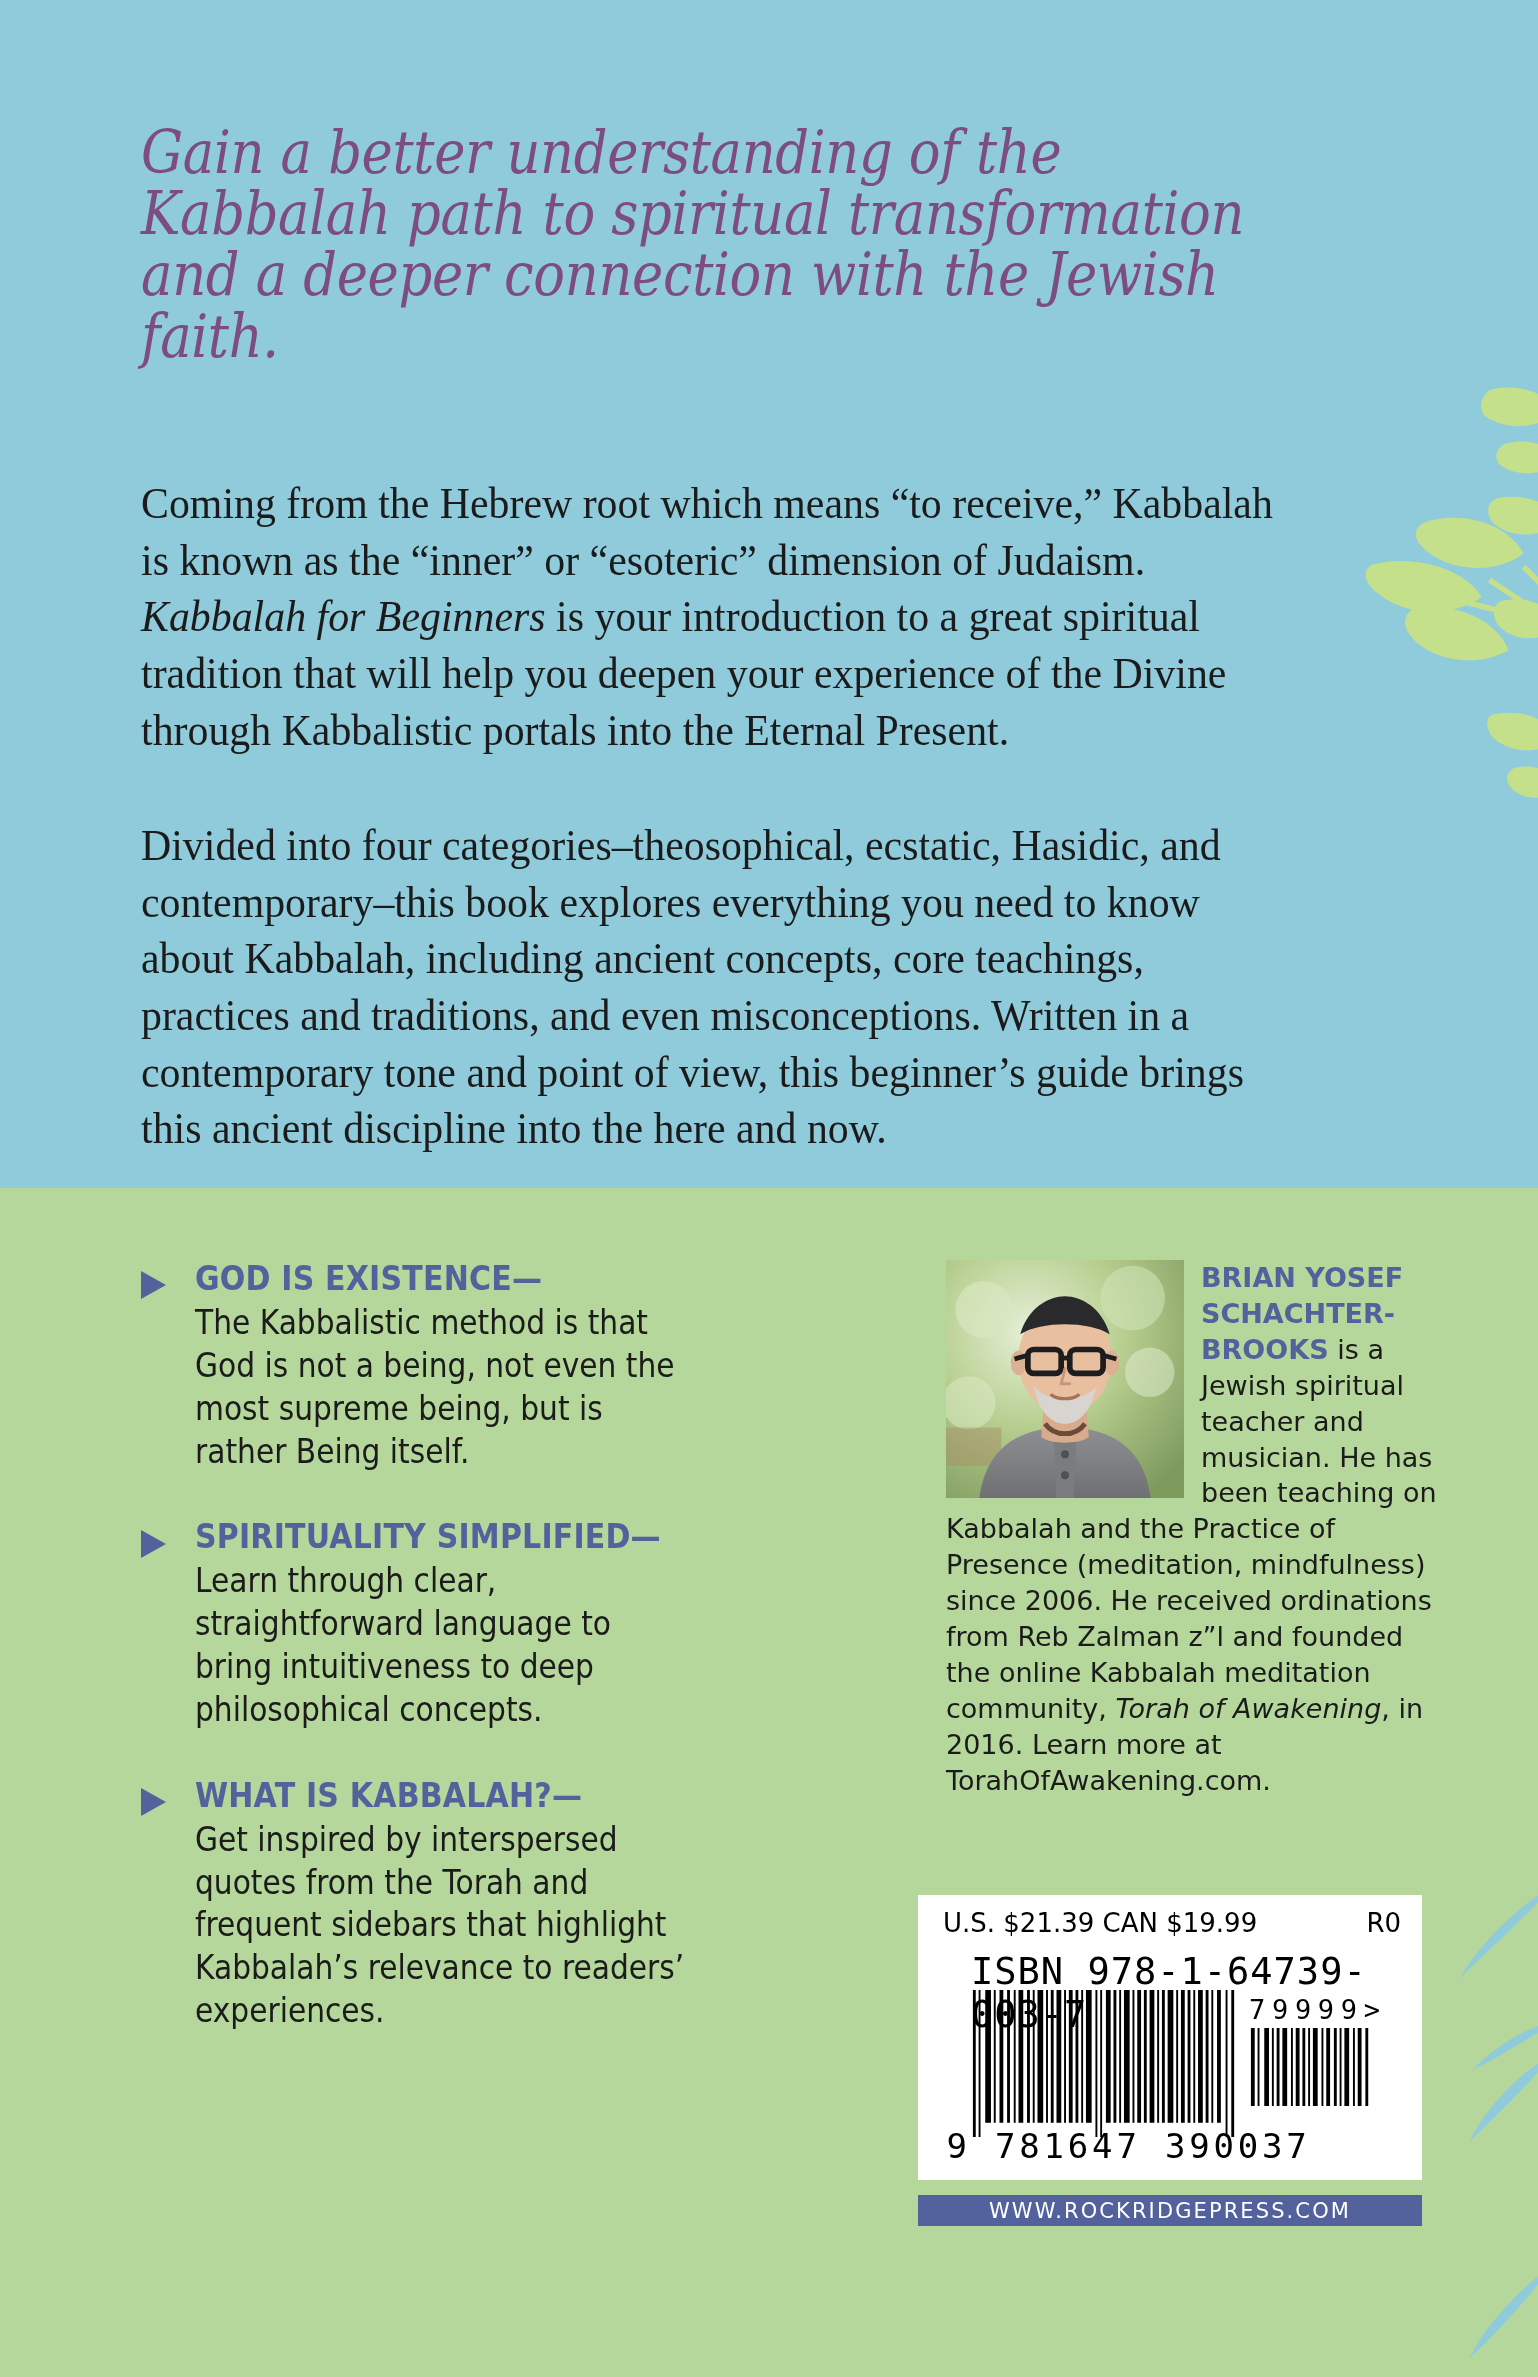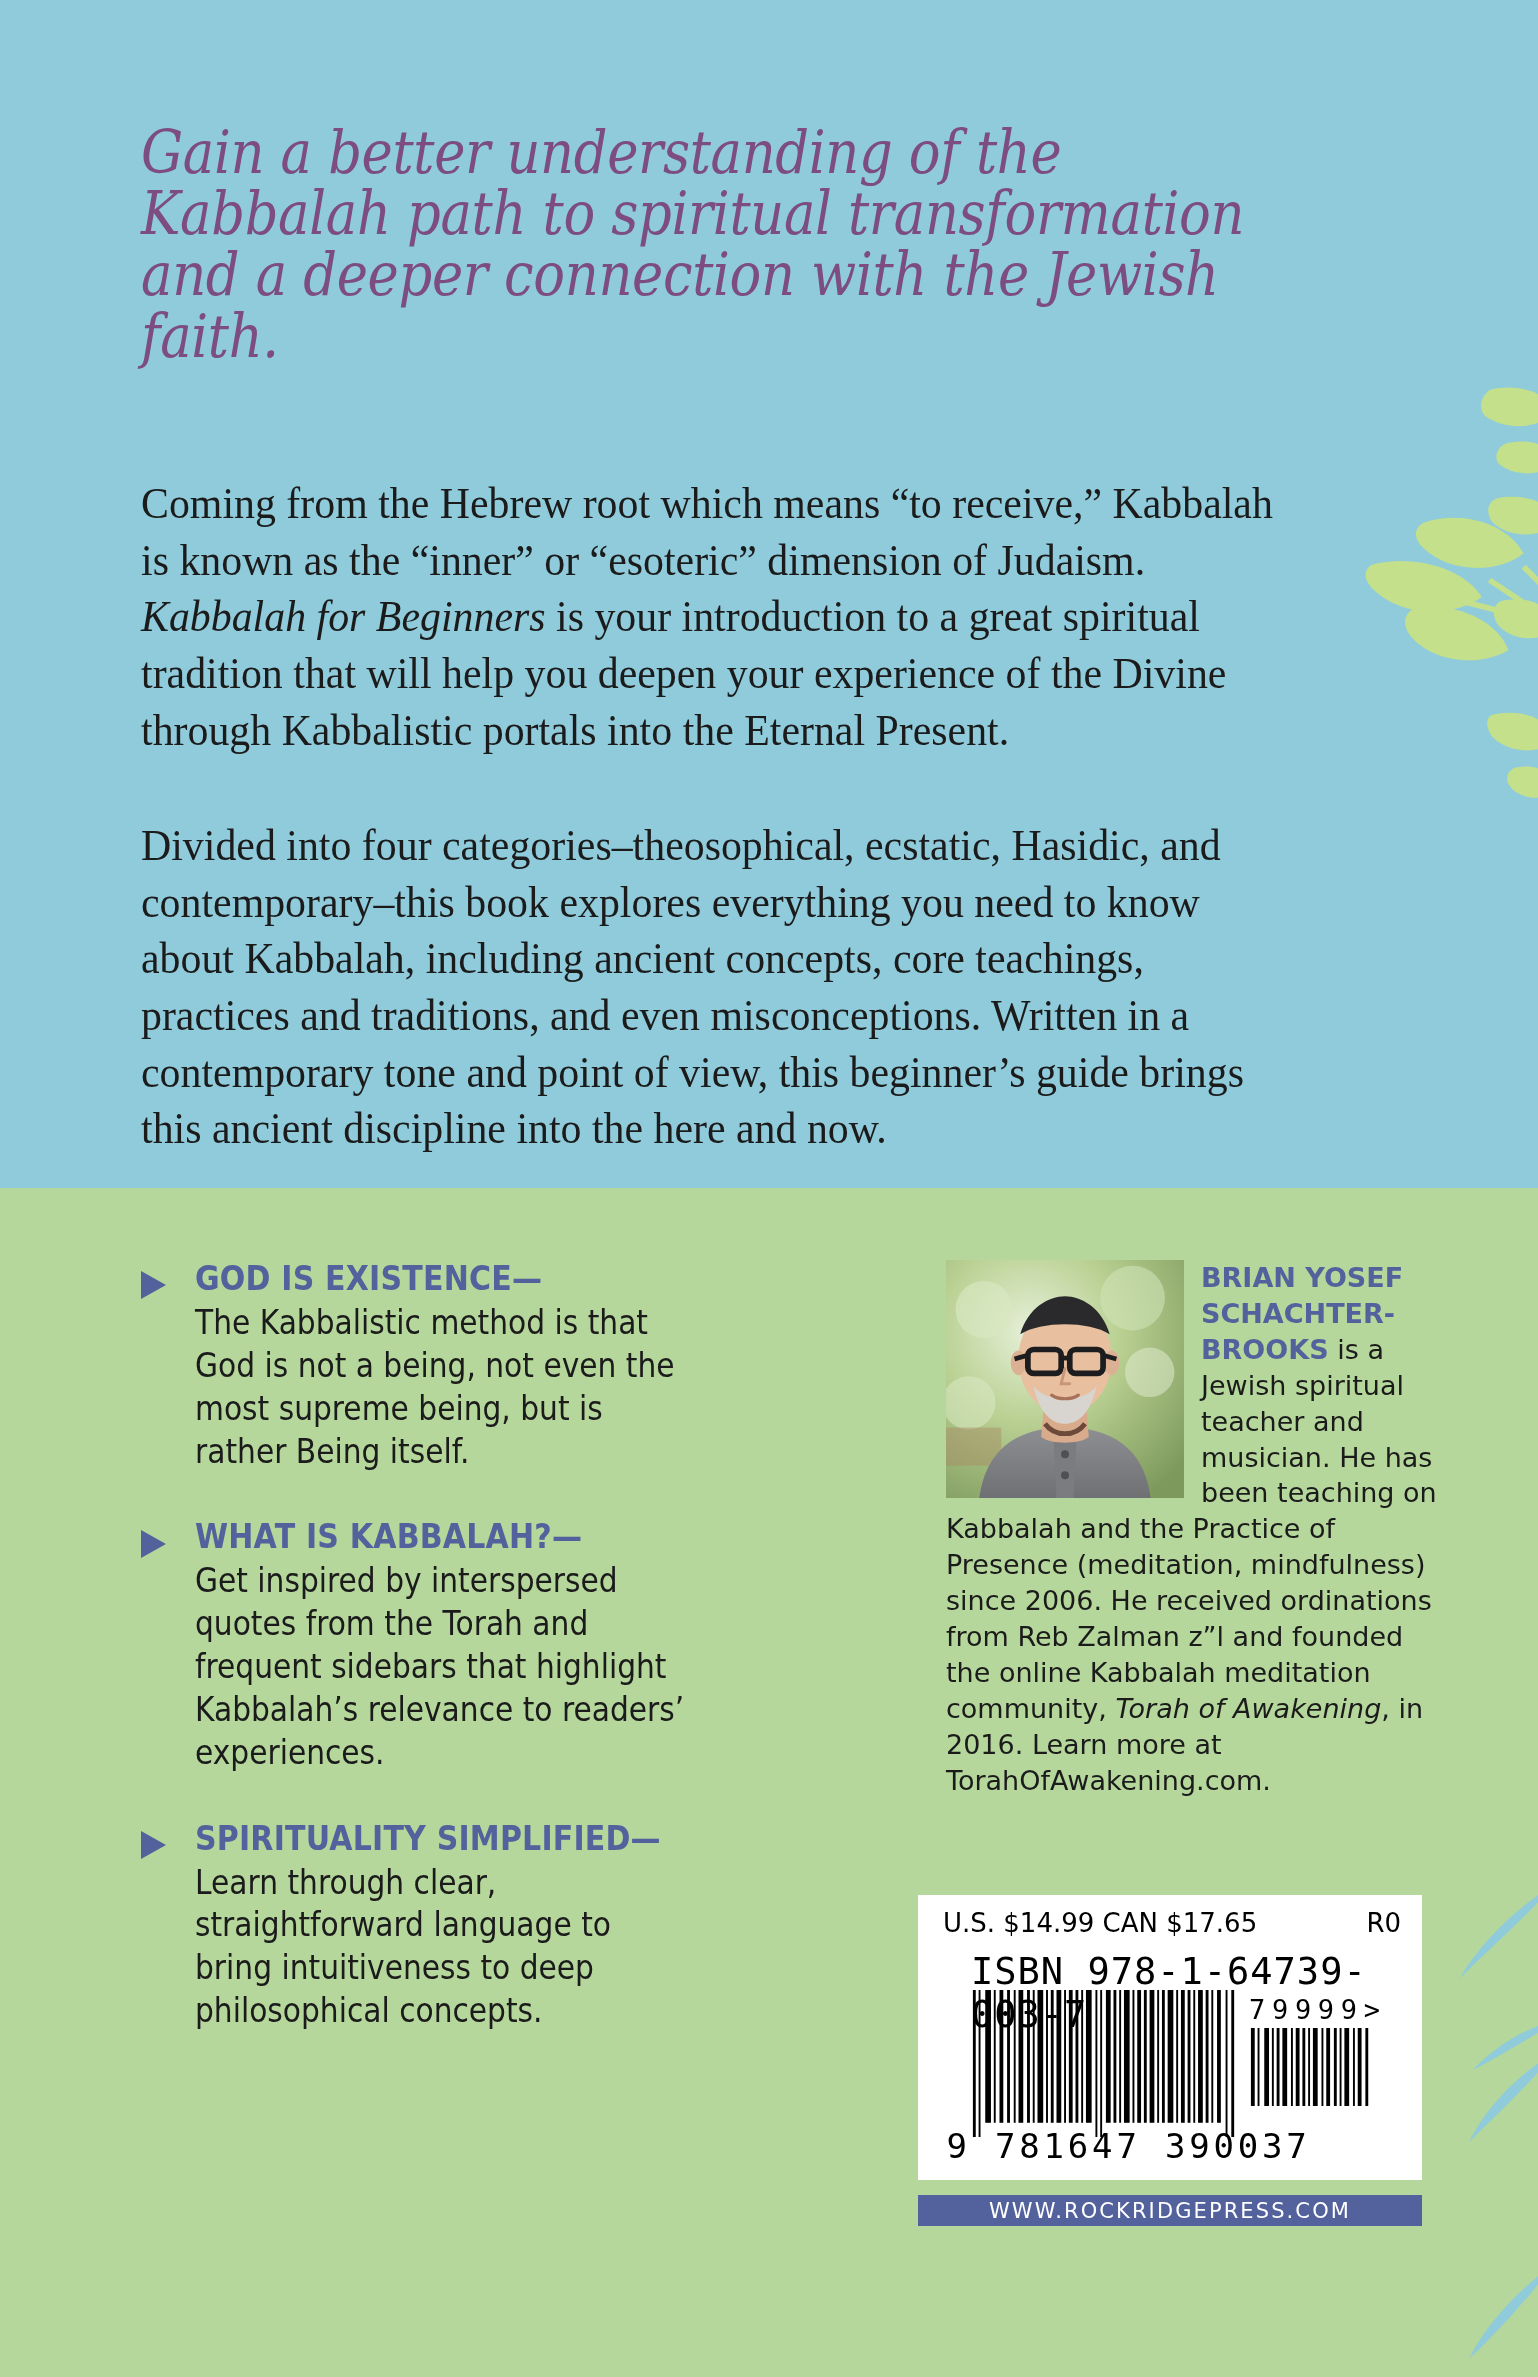--- a/index.html
+++ b/index.html
@@ -274,28 +274,28 @@
   <div class="bullets">
 
     <div class="bullet">
       <span class="bullet-marker"></span>
       <div class="bullet-head">GOD IS EXISTENCE—</div>
       <div class="bullet-body">The Kabbalistic method is that God is not a being, not even the most supreme being, but is rather Being itself.</div>
     </div>
 
     <div class="bullet">
       <span class="bullet-marker"></span>
+      <div class="bullet-head">SPIRITUALITY SIMPLIFIED—</div>
+      <div class="bullet-body">Learn through clear, straightforward language to bring intuitiveness to deep philosophical concepts.</div>
+    </div>
+
+    <div class="bullet">
+      <span class="bullet-marker"></span>
       <div class="bullet-head">WHAT IS KABBALAH?—</div>
       <div class="bullet-body">Get inspired by interspersed quotes from the Torah and frequent sidebars that highlight Kabbalah’s relevance to readers’ experiences.</div>
-    </div>
-
-    <div class="bullet">
-      <span class="bullet-marker"></span>
-      <div class="bullet-head">SPIRITUALITY SIMPLIFIED—</div>
-      <div class="bullet-body">Learn through clear, straightforward language to bring intuitiveness to deep philosophical concepts.</div>
     </div>
 
   </div>
 
   <div class="author-block">
     <div class="photo-frame">
       <svg width="238" height="238" viewBox="0 0 250 250">
         <defs>
           <radialGradient id="bokeh" cx="35%" cy="30%" r="85%">
             <stop offset="0%" stop-color="#e6f0d8"></stop>
@@ -342,21 +342,21 @@
         <path d="M125 114 L121 130 L130 130" stroke="#c7957a" stroke-width="3" fill="none" stroke-linecap="round"></path>
 
         <path d="M104 172 C114 186 136 186 146 172" stroke="#6b4a3a" stroke-width="5" fill="none"></path>
       </svg>
     </div>
     <div class="author-bio"><span class="author-name">BRIAN YOSEF SCHACHTER-BROOKS</span><span> is a Jewish spiritual teacher and musician. He has been teaching on Kabbalah and the Practice of Presence (meditation, mindfulness) since 2006. He received ordinations from Reb Zalman z”l and founded the online Kabbalah meditation community, </span><em>Torah of Awakening</em><span>, in 2016. Learn more at TorahOfAwakening.com.</span></div>
   </div>
 
   <div class="barcode-card">
     <div class="barcode-price-row">
-      <span>U.S. $14.99  CAN $17.65</span>
+      <span>U.S. $21.39  CAN $19.99</span>
       <span>R0</span>
     </div>
     <div class="barcode-isbn">ISBN 978-1-64739-003-7</div>
 
     <svg class="barcode-main" viewBox="0 0 280 155" preserveAspectRatio="none">
       <g fill="#000">
         <rect x="2" y="0" width="3" height="155"></rect>
           <rect x="8" y="0" width="2" height="155"></rect>
         <rect x="15" y="0" width="6" height="140"></rect>
           <rect x="24" y="0" width="2" height="140"></rect>

